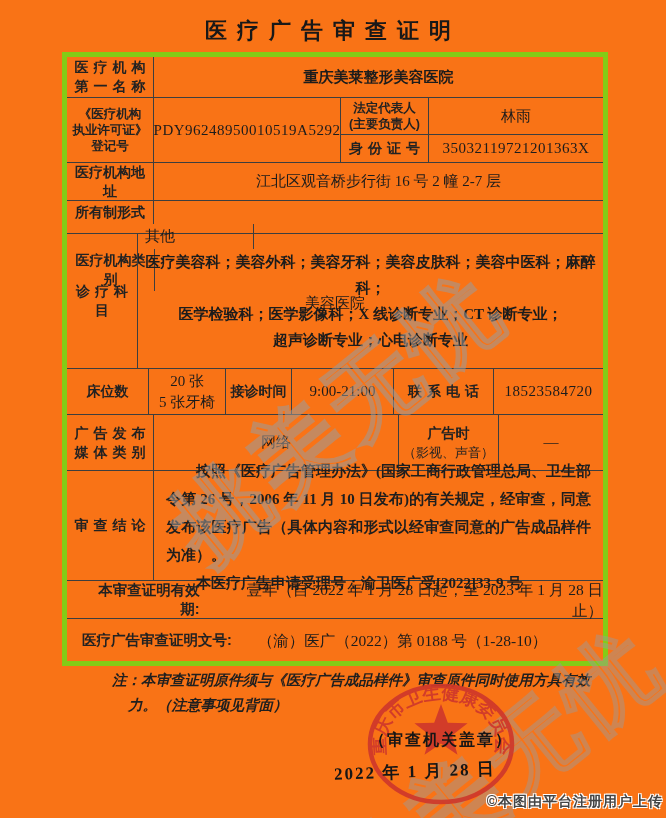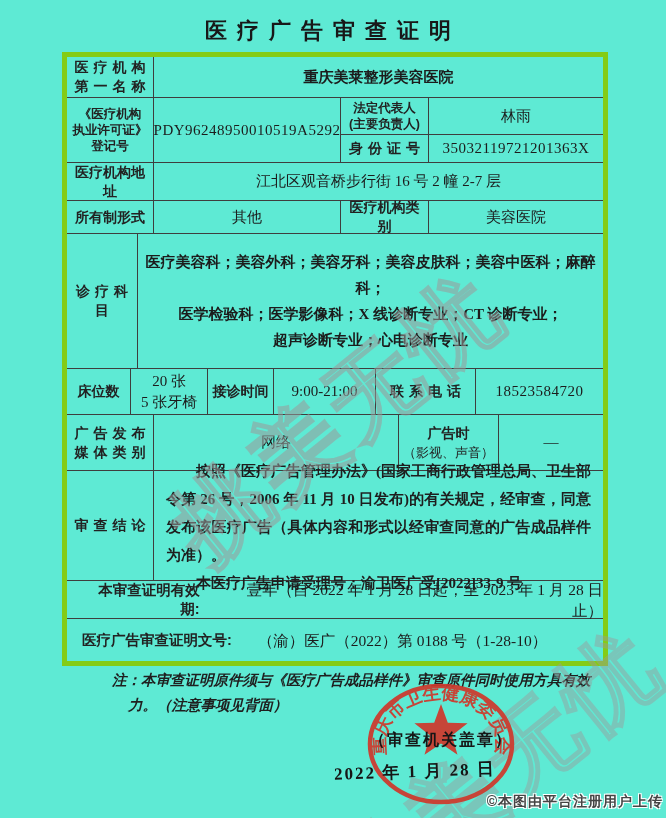--- a/index.html
+++ b/index.html
@@ -1,18 +1,18 @@
 <!DOCTYPE html>
 <html><head>
 <meta charset="utf-8">
 <style>
   html,body{margin:0;padding:0;background:#e8e8e8;}
   .page{
     position:relative; width:666px; height:818px; margin:0 auto;
-    background:#5eead4; overflow:hidden;
+    background:#f97316; overflow:hidden;
     font-family:"Liberation Sans","DejaVu Sans",sans-serif;
     color:#1e1e1e;
   }
   .doc-title{
     position:absolute; top:16px; left:0; width:100%;
     text-align:center; font-size:22px; font-weight:bold;
     letter-spacing:10px; color:#181818;
   }
   
   .cert-table{
@@ -139,21 +139,21 @@
 
     <div class="row" style="height:38px;">
       <div class="cell label" style="width:87px;">
         <span>医疗机构地址</span>
       </div>
       <div class="cell value" style="flex:1;">
         <span>江北区观音桥步行街 16 号 2 幢 2-7 层</span>
       </div>
     </div>
 
-    <div class="row" style="height:33px;">
+    <div class="row" style="height:33px;flex-direction:column;">
       <div class="cell label" style="width:87px;">
         <span>所有制形式</span>
       </div>
       <div class="cell value" style="width:187px;">
         <span>其他</span>
       </div>
       <div class="cell label" style="width:88px;">
         <span>医疗机构类别</span>
       </div>
       <div class="cell value" style="flex:1;">
@@ -166,21 +166,21 @@
         <span class="ls">诊疗科目</span>
       </div>
       <div class="cell dept-lines" style="flex:1;">
         <span class="value">医疗美容科；美容外科；美容牙科；美容皮肤科；美容中医科；麻醉科；</span>
         <span class="value">医学检验科；医学影像科；X 线诊断专业；CT 诊断专业；</span>
         <span class="value">超声诊断专业；心电诊断专业</span>
       </div>
     </div>
 
     <div class="row" style="height:46px;">
-      <div class="cell label" style="width:64px;">
+      <div class="cell label" style="width:82px;">
         <span>床位数</span>
       </div>
       <div class="cell value" style="width:77px;">
         <span>20 张</span>
         <span>5 张牙椅</span>
       </div>
       <div class="cell label" style="width:66px;">
         <span>接诊时间</span>
       </div>
       <div class="cell value" style="width:102px;">

